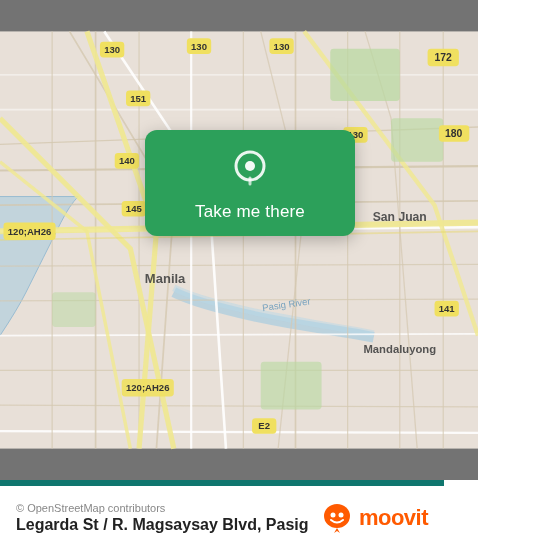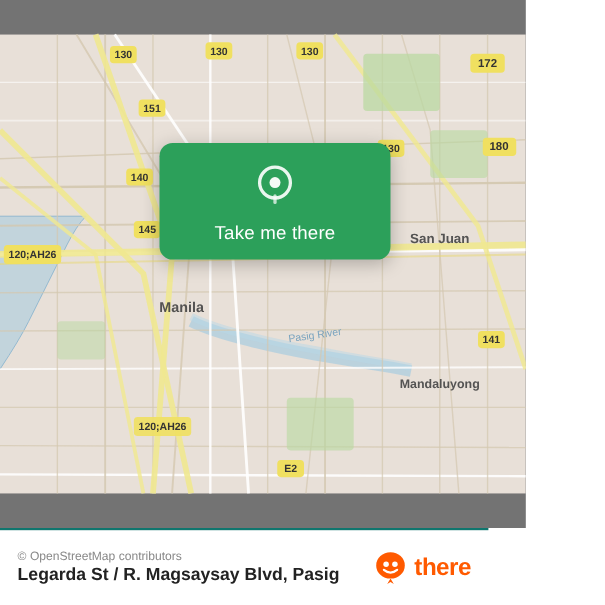--- a/index.html
+++ b/index.html
@@ -52,21 +52,21 @@
       font-size: 17px;
       font-weight: 500;
       letter-spacing: 0.01em;
     }
 
     
     #bottom-bar {
       width: 444px;
       height: 70px;
       background: #fff;
-      border-top: 2px solid #0f766e;
+      border-top: 6px solid #0f766e;
       display: flex;
       align-items: center;
       justify-content: space-between;
       padding: 0 16px;
     }
 
     #bottom-left {
       display: flex;
       flex-direction: column;
       gap: 2px;
@@ -221,15 +221,15 @@
   </div>
   <div id="moovit-logo">
 
     <svg id="moovit-icon" viewBox="0 0 32 32" xmlns="http://www.w3.org/2000/svg">
       <ellipse cx="16" cy="14" rx="13" ry="12" fill="#ff5a00"></ellipse>
       <circle cx="12" cy="13" r="2.5" fill="#fff"></circle>
       <circle cx="20" cy="13" r="2.5" fill="#fff"></circle>
       <path d="M 10 18 Q 16 23 22 18" stroke="#fff" stroke-width="2" fill="none" stroke-linecap="round"></path>
       <path d="M 16 26 L 13 31 L 16 29 L 19 31 Z" fill="#ff5a00"></path>
     </svg>
-    <span id="moovit-text" style="font-size:22px; font-weight:700; color:#ff5a00; letter-spacing:-0.5px;">there</span>
+    <span id="moovit-text" style="font-size:22px; font-weight:700; color:#ff5a00; letter-spacing:-0.5px;">moovit</span>
   </div>
 </div>
 
 </body></html>

